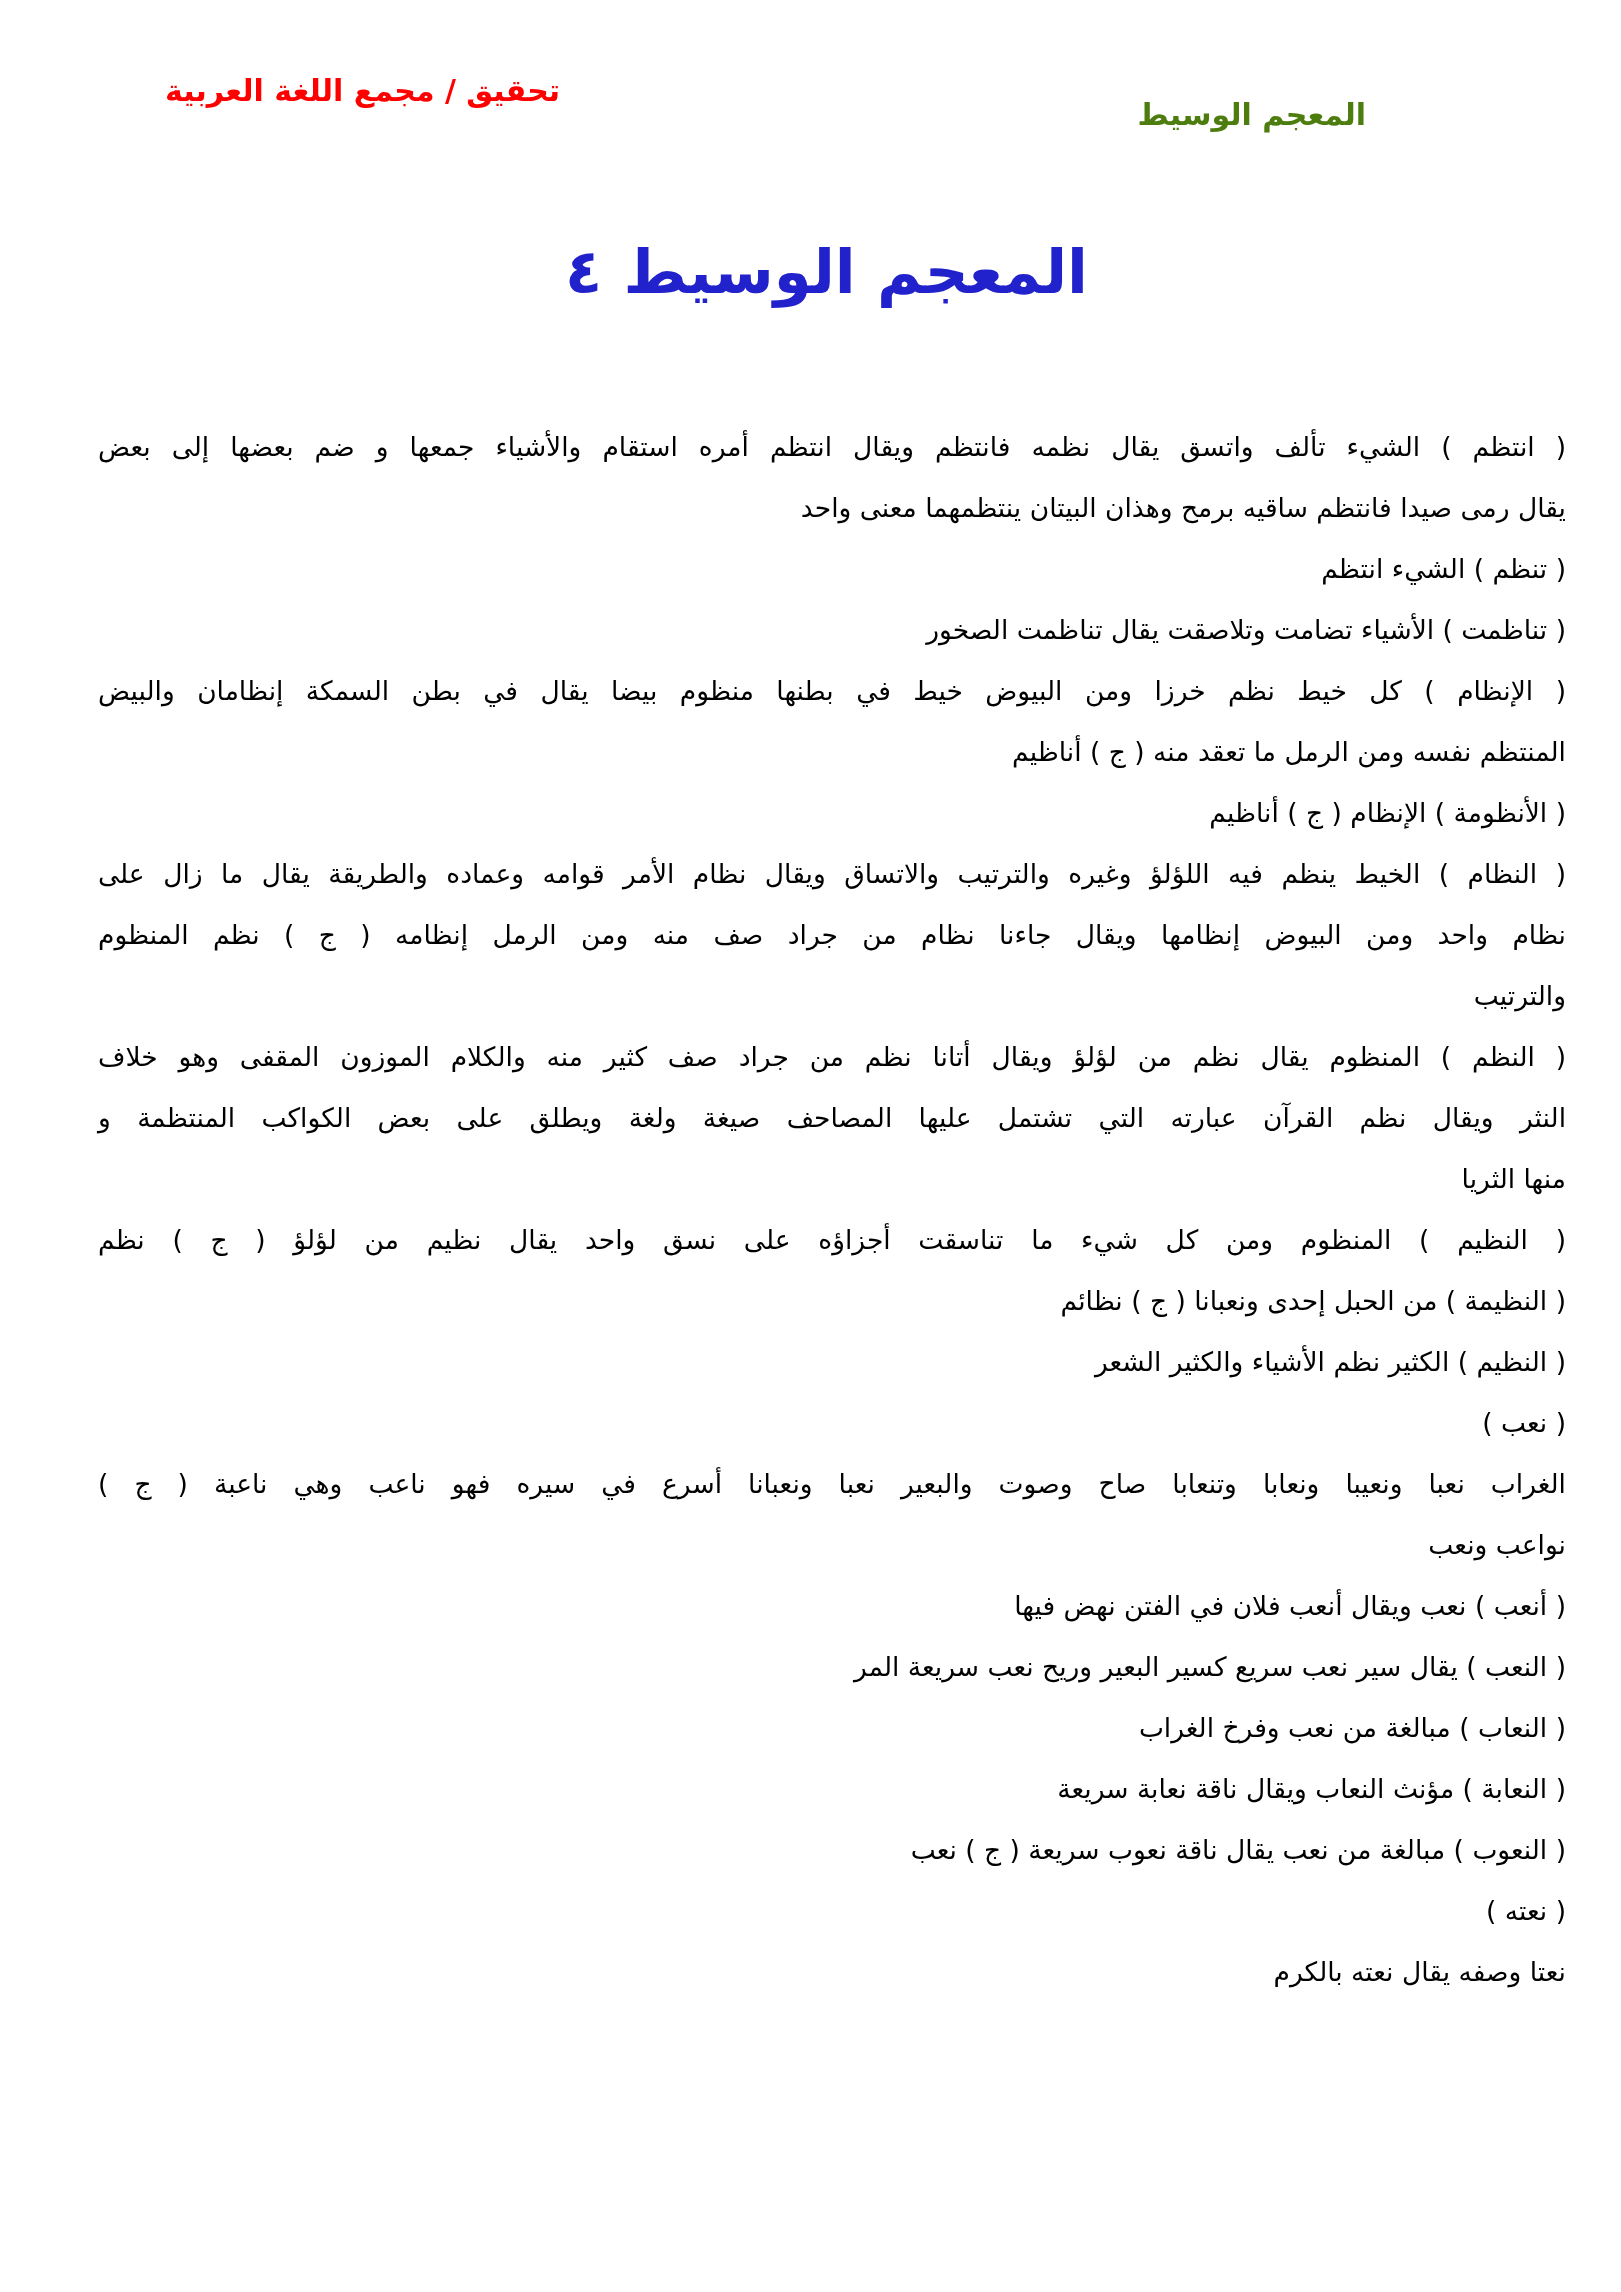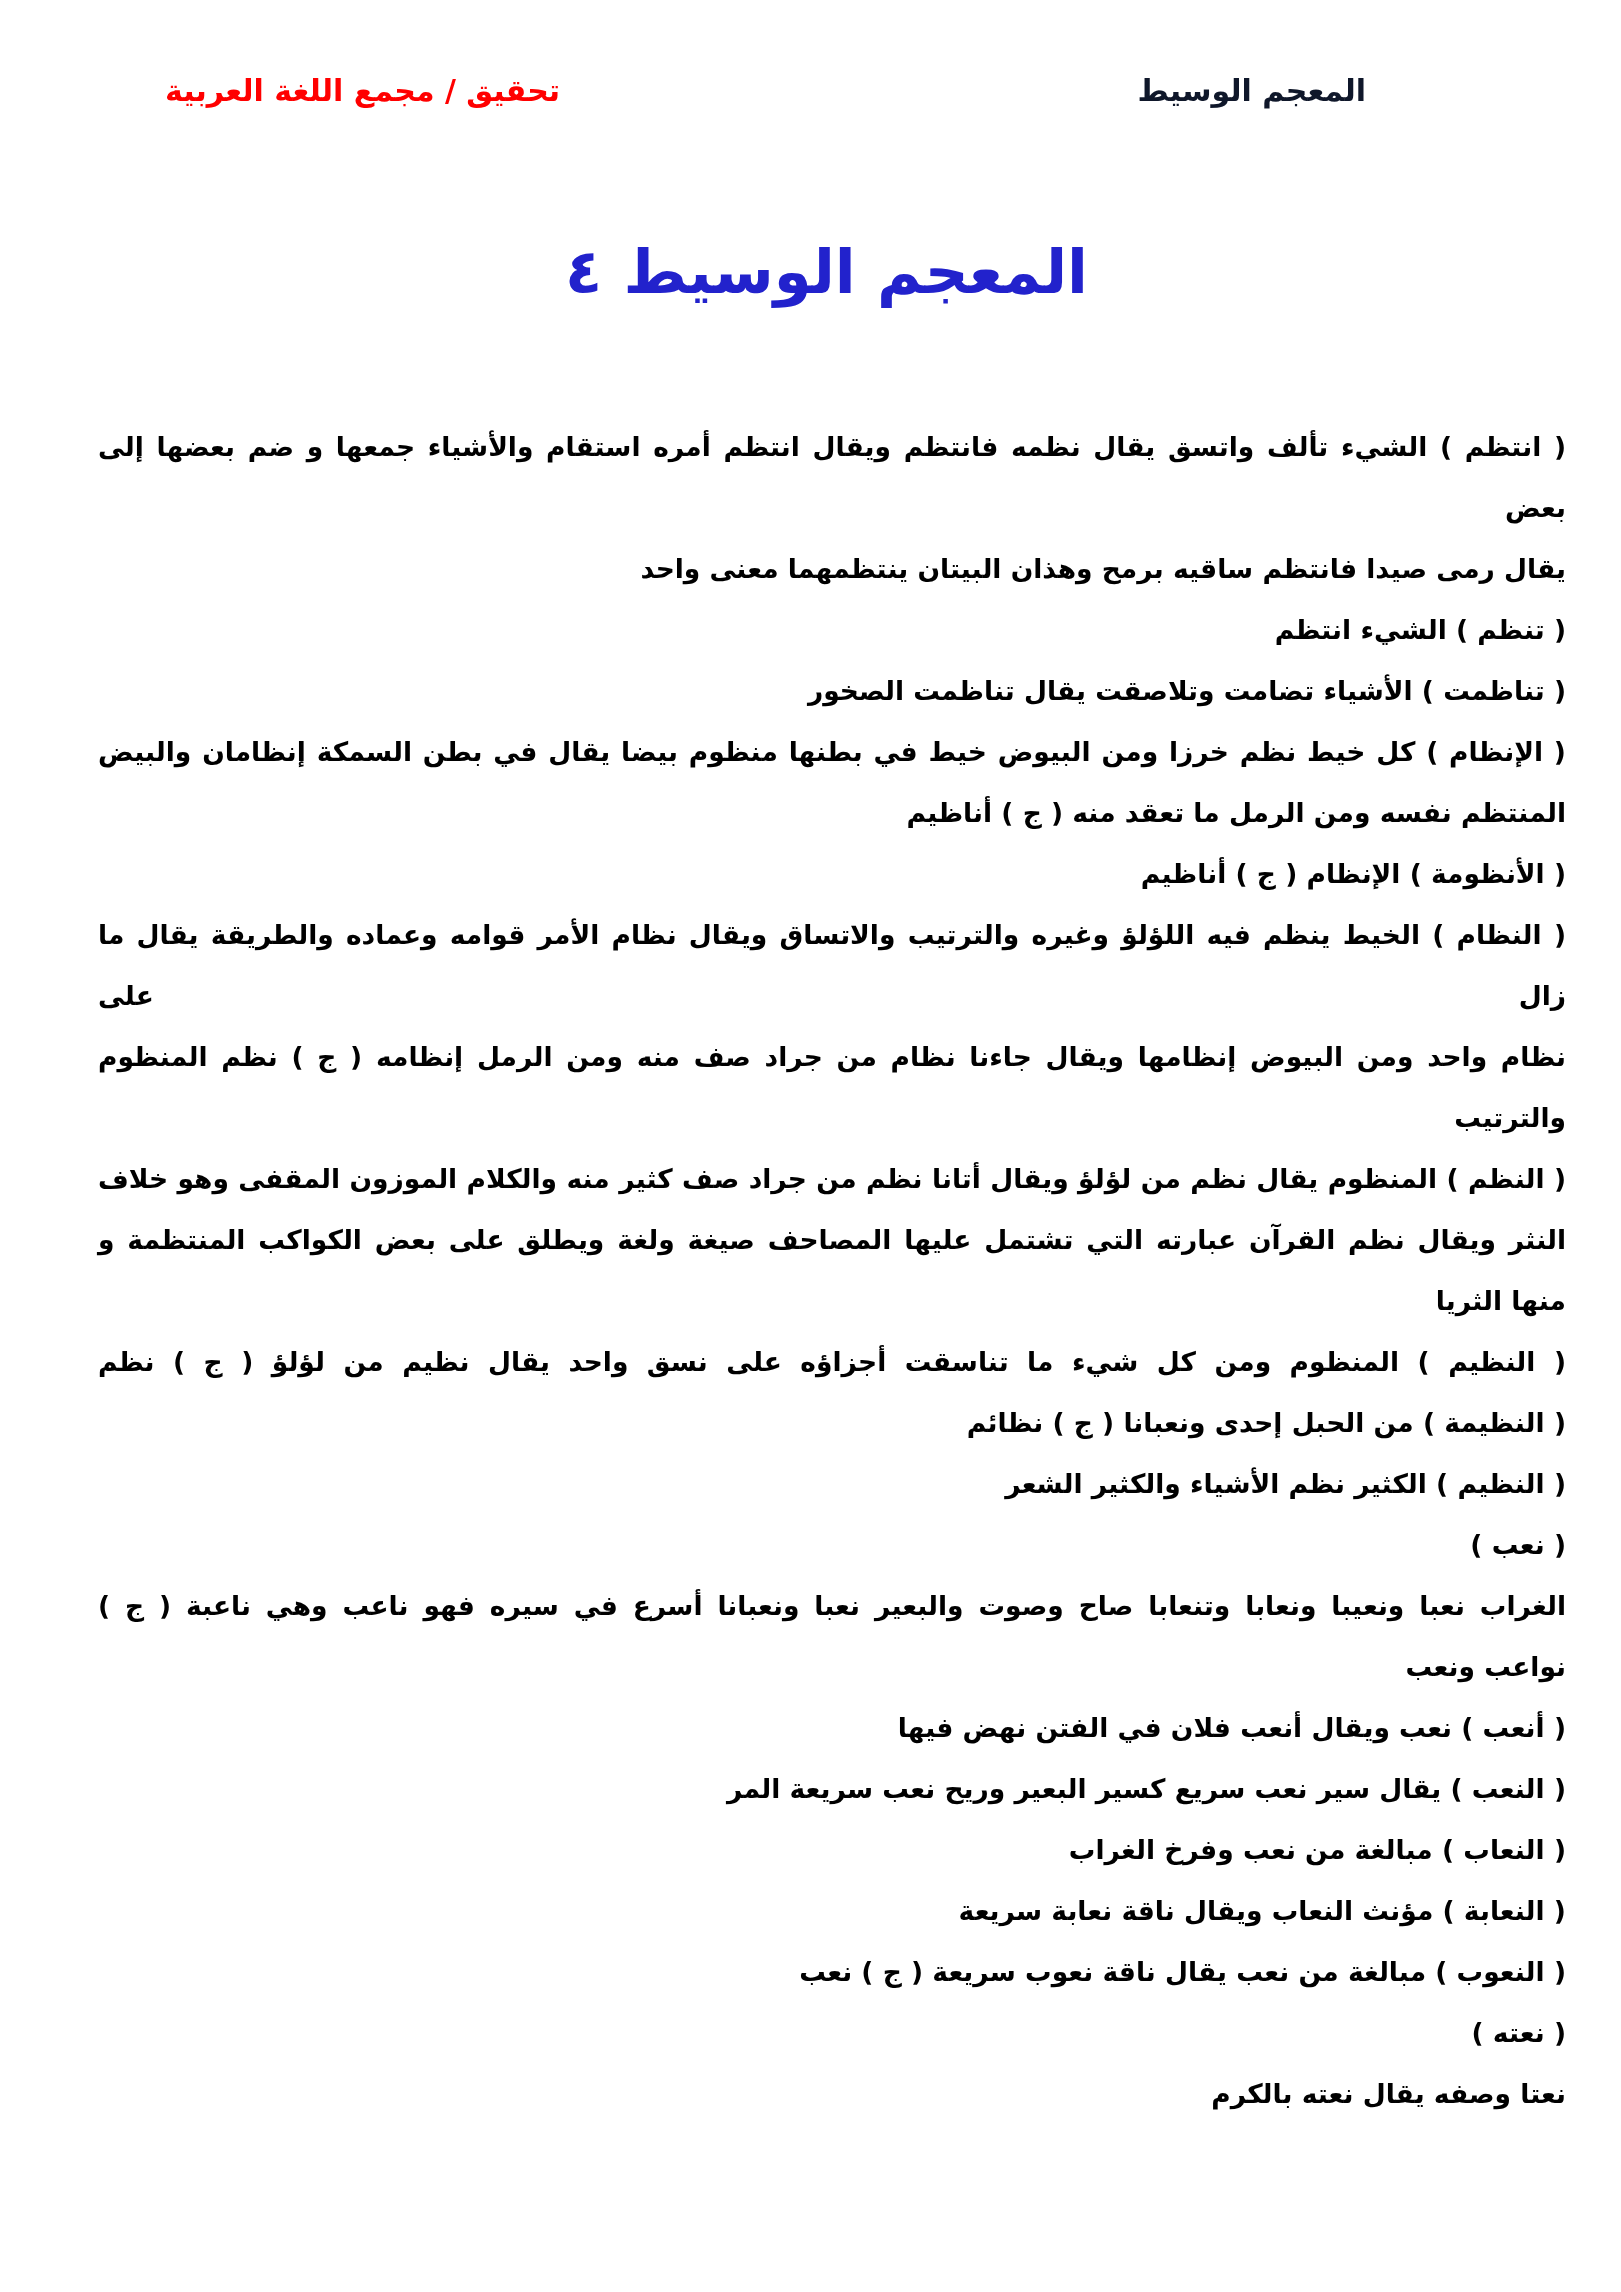--- a/index.html
+++ b/index.html
@@ -53,38 +53,38 @@
   }
   
   .body-text {
     position: absolute;
     top: 416px;
     right: 55px;
     left: 98px;
     direction: rtl;
     unicode-bidi: embed;
     font-size: 26.5px;
-    font-weight: bold;
+    font-weight: normal;
     color: #000000;
   }
   .text-line {
     line-height: 61px;
     text-align: justify;
     text-justify: inter-word;
   }
   .text-line.stretch {
     text-align-last: justify;
   }
 </style>
 </head>
 <body>
 
 <div class="page">
 
-  <div class="header-title" style="color: #0f172a;">المعجم الوسيط</div>
+  <div class="header-title" style="color: #4d7c0f; margin-top: 24px;">المعجم الوسيط</div>
 
   <div class="header-credit" style="color: rgb(255, 0, 0);">تحقيق / مجمع اللغة العربية</div>
 
   <h1 class="doc-title" style="color: rgb(34, 34, 204);">المعجم الوسيط ٤</h1>
 
   <div class="body-text" style="color: rgb(0, 0, 0);">
       <div class="text-line stretch">( انتظم ) الشيء تألف واتسق يقال نظمه فانتظم ويقال انتظم أمره استقام والأشياء جمعها و ضم بعضها إلى بعض</div>
       <div class="text-line">يقال رمى صيدا فانتظم ساقيه برمح وهذان البيتان ينتظمهما معنى واحد</div>
       <div class="text-line">( تنظم ) الشيء انتظم</div>
       <div class="text-line">( تناظمت ) الأشياء تضامت وتلاصقت يقال تناظمت الصخور</div>

